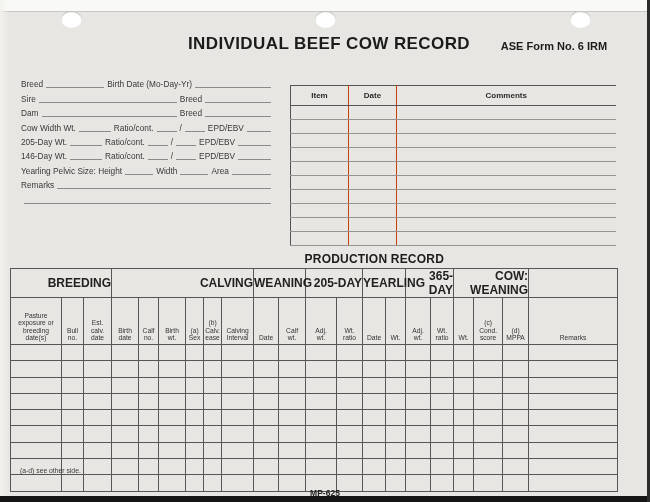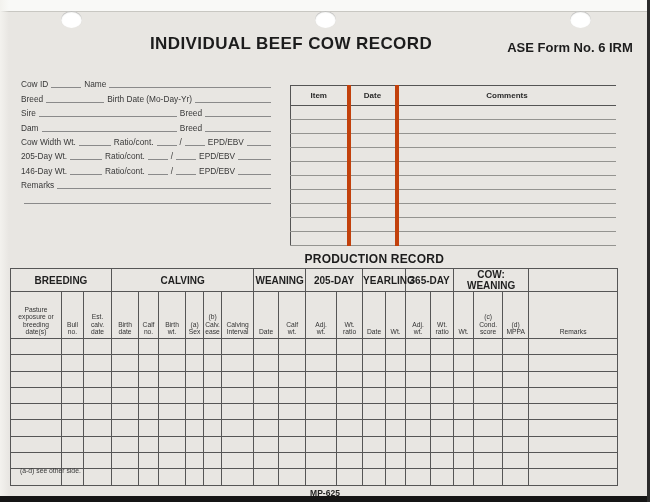--- a/index.html
+++ b/index.html
@@ -11,47 +11,47 @@
   }
   .edge-top{position:absolute;left:0;top:0;width:650px;height:11px;background:#f9f9f7;border-bottom:1px solid #c8c7c2;}
   .edge-left{position:absolute;left:0;top:0;width:9px;height:502px;background:linear-gradient(to right,#f3f2ee,rgba(243,242,238,0));}
   .edge-bottom{position:absolute;left:0;bottom:0;width:650px;height:6px;background:#151515;}
   .edge-right{position:absolute;right:0;top:0;width:3px;height:502px;background:#2b2b2b;}
   .hole{position:absolute;width:21px;height:17px;border-radius:50%;background:#ffffff;box-shadow:0 1px 1px rgba(120,120,115,.5) inset;}
   .hole.h1{left:61px;top:11px;}
   .hole.h2{left:315px;top:11px;}
   .hole.h3{left:570px;top:11px;}
 
-  .ftitle{position:absolute;left:150px;top:34px;width:320px;text-align:left;
+  .ftitle{position:absolute;left:150px;top:34px;width:320px;text-align:right;
           font-size:17px;font-weight:bold;letter-spacing:.4px;color:#1c1c1c;}
-  .formno{position:absolute;left:505px;top:40px;width:130px;text-align:center;
-          font-size:13px;font-weight:bold;color:#1c1c1c;}
+  .formno{position:absolute;left:489px;top:40px;width:130px;text-align:center;
+          font-size:11px;font-weight:bold;color:#1c1c1c;}
 
   
   .fields{position:absolute;left:21px;top:76px;width:253px;}
   .frow{height:14.4px;display:flex;align-items:flex-end;}
   .flabel{font-size:8.3px;line-height:10px;color:#383838;white-space:nowrap;padding-bottom:1px;}
   .wline{border-bottom:1px solid #8a8a8a;height:9px;margin:0 3px 2px 3px;}
 
   
   .imm-title{position:absolute;left:292px;top:66px;width:262px;text-align:center;
              font-size:8px;font-weight:bold;letter-spacing:.2px;color:#1f1f1f;}
   .imm-table{position:absolute;left:290px;top:85px;width:325px;border-collapse:collapse;table-layout:fixed;
              border-top:1px solid #555;border-left:1px solid #555;}
   .imm-table th{height:19px;font-size:8px;font-weight:bold;color:#2a2a2a;
                 border-bottom:1px solid #555;text-align:center;padding:0;}
   .imm-table td{height:13px;border-bottom:1px solid #949490;padding:0;}
-  .imm-table th.sep,.imm-table td.sep{border-right:4px solid #c2410c;}
+  .imm-table th.sep,.imm-table td.sep{border-right:1px solid #c2410c;}
 
   
   .prod-title{position:absolute;left:244px;top:252px;width:200px;text-align:right;
               font-size:12px;font-weight:bold;letter-spacing:.2px;color:#1c1c1c;}
   .prod-table{position:absolute;left:10px;top:268px;width:607px;border-collapse:collapse;table-layout:fixed;}
   .prod-table th,.prod-table td{border:1px solid #565656;padding:0;}
-  .prod-table tr.grp th{height:14px;font-size:10px;font-weight:bold;text-align:center;color:#1f1f1f;}
+  .prod-table tr.grp th{height:14px;font-size:12px;font-weight:bold;text-align:right;color:#1f1f1f;}
   .prod-table tr.sub th{height:44px;font-size:6.7px;font-weight:normal;color:#333;
                         text-align:center;vertical-align:bottom;white-space:pre-line;
                         line-height:7.6px;padding-bottom:2px;}
   .prod-table tr.body td{height:15.3px;}
 
   .footnote{position:absolute;left:20px;top:467px;font-size:6.8px;color:#3a3a3a;}
   .credit{position:absolute;left:0;top:477px;width:650px;text-align:center;
           font-size:9px;font-weight:bold;color:#222;}
   .pubno{position:absolute;left:0;top:488px;width:650px;text-align:center;
          font-size:8.5px;font-weight:bold;color:#222;}
@@ -65,26 +65,20 @@
 
   <div class="hole h1"></div>
   <div class="hole h2"></div>
   <div class="hole h3"></div>
 
   <div class="ftitle">INDIVIDUAL BEEF COW RECORD</div>
   <div class="formno">ASE Form No. 6 IRM</div>
 
   <div class="fields">
       <div class="frow">
-        <span class="flabel">Cow ID</span>
-        <span class="wline" style="flex: 0 0 30px;"></span>
-        <span class="flabel">Name</span>
-        <span class="wline" style="flex: 1 1 auto;"></span>
-      </div>
-      <div class="frow">
         <span class="flabel">Breed</span>
         <span class="wline" style="flex: 0 0 58px;"></span>
         <span class="flabel">Birth Date (Mo-Day-Yr)</span>
         <span class="wline" style="flex: 1 1 auto;"></span>
       </div>
       <div class="frow">
         <span class="flabel">Sire</span>
         <span class="wline" style="flex: 1 1 auto;"></span>
         <span class="flabel">Breed</span>
         <span class="wline" style="flex: 0 0 66px;"></span>
@@ -116,20 +110,28 @@
         <span class="wline" style="flex: 1 1 auto;"></span>
       </div>
       <div class="frow">
         <span class="flabel">146-Day Wt.</span>
         <span class="wline" style="flex: 0 0 32px;"></span>
         <span class="flabel">Ratio/cont.</span>
         <span class="wline" style="flex: 0 0 20px;"></span>
         <span class="flabel">/</span>
         <span class="wline" style="flex: 0 0 20px;"></span>
         <span class="flabel">EPD/EBV</span>
+        <span class="wline" style="flex: 1 1 auto;"></span>
+      </div>
+      <div class="frow">
+        <span class="flabel">Yearling Pelvic Size: Height</span>
+        <span class="wline" style="flex: 0 0 28px;"></span>
+        <span class="flabel">Width</span>
+        <span class="wline" style="flex: 0 0 28px;"></span>
+        <span class="flabel">Area</span>
         <span class="wline" style="flex: 1 1 auto;"></span>
       </div>
       <div class="frow">
         <span class="flabel">Remarks</span>
         <span class="wline" style="flex: 1 1 auto;"></span>
       </div>
       <div class="frow">
         <span class="wline" style="flex: 1 1 auto;"></span>
       </div>
     </div>

